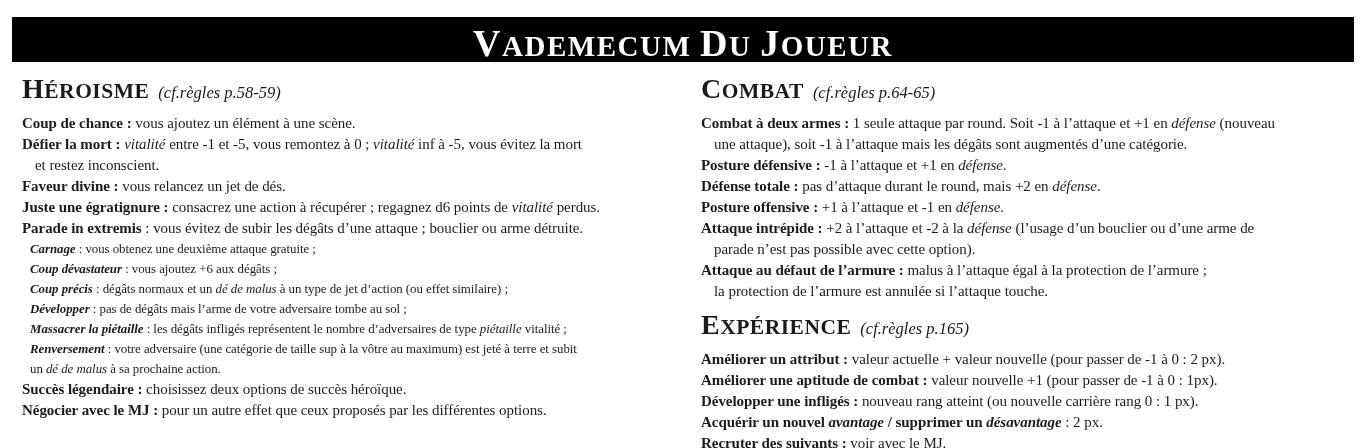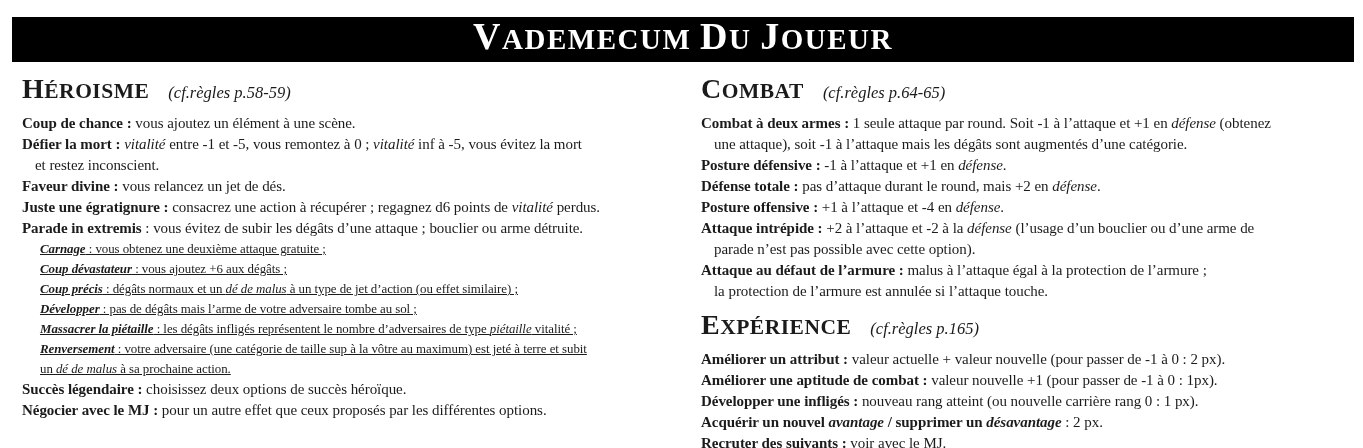--- a/index.html
+++ b/index.html
@@ -13,21 +13,21 @@
     width:1363px;height:448px;
     background:var(--page-bg);
     color:var(--text);
     font-family:"Liberation Serif", serif;
     overflow:hidden;
     position:relative;
   }
   .band{
     position:absolute;left:12px;top:17px;width:1342px;height:45px;
     background:var(--band-bg);
-    display:flex;align-items:flex-start;justify-content:center;
+    display:flex;align-items:flex-end;justify-content:center;
   }
   .band-title{
     color:var(--band-text);
     font-size:29px;font-weight:bold;
     letter-spacing:1.5px;
     line-height:1;
     white-space:nowrap;
     font-family:"Liberation Serif", serif;
   }
   .band-title .cap{font-size:38px;}
@@ -41,32 +41,32 @@
   .section-head{
     margin:0 0 5px 0;
     line-height:30px;
     white-space:nowrap;
   }
   .section-title{
     font-size:21.5px;font-weight:bold;letter-spacing:0.5px;
   }
   .section-title .cap{font-size:28px;}
   .section-ref{
-    font-style:italic;font-size:16.5px;margin-left:19px;font-weight:normal;
+    font-style:italic;font-size:16.5px;margin-left:9px;font-weight:normal;
   }
   .entry{
     margin:0;
     font-size:15px;line-height:21px;
     padding-left:13px;text-indent:-13px;
     letter-spacing:-0.05px;
   }
   .entry.sub{
-    margin-left:18px;
+    margin-left:8px;
     font-size:12.9px;line-height:20px;
-    padding-left:0;text-indent:0;text-decoration:underline;
+    padding-left:0;text-indent:0;
   }
   .b{font-weight:bold;}
   .i{font-style:italic;}
 </style>
 </head>
 <body>
 
 <div class="band">
   <div class="band-title"><span class="cap">V</span>ADEMECUM <span class="cap">D</span>U <span class="cap">J</span>OUEUR</div>
 </div>
@@ -86,24 +86,24 @@
         <p class="entry sub"><span class="b i">Développer</span><span> : pas de dégâts mais l’arme de votre adversaire tombe au sol ;</span></p>
         <p class="entry sub"><span class="b i">Massacrer la piétaille</span><span> : les dégâts infligés représentent le nombre d’adversaires de type </span><span class="i">piétaille</span><span> vitalité ;</span></p>
         <p class="entry sub"><span class="b i">Renversement</span><span> : votre adversaire (une catégorie de taille sup à la vôtre au maximum) est jeté à terre et subit</span><br><span>un </span><span class="i">dé de malus</span><span> à sa prochaine action.</span></p>
         <p class="entry"><span class="b">Succès légendaire :</span><span> choisissez deux options de succès héroïque.</span></p>
         <p class="entry"><span class="b">Négocier avec le MJ :</span><span> pour un autre effet que ceux proposés par les différentes options.</span></p>
       </div>
     </div>
     <div class="col">
       <div class="section">
         <h2 class="section-head"><span class="section-title"><span class="cap">C</span>OMBAT</span><span class="section-ref">(cf.règles p.64-65)</span></h2>
-        <p class="entry"><span class="b">Combat à deux armes :</span><span> 1 seule attaque par round. Soit -1 à l’attaque et +1 en </span><span class="i">défense</span><span> (obtenez</span><br><span>une attaque), soit -1 à l’attaque mais les dégâts sont augmentés d’une catégorie.</span></p>
+        <p class="entry"><span class="b">Combat à deux armes :</span><span> 1 seule attaque par round. Soit -1 à l’attaque et +1 en </span><span class="i">défense</span><span> (nouveau</span><br><span>une attaque), soit -1 à l’attaque mais les dégâts sont augmentés d’une catégorie.</span></p>
         <p class="entry"><span class="b">Posture défensive :</span><span> -1 à l’attaque et +1 en </span><span class="i">défense</span><span>.</span></p>
         <p class="entry"><span class="b">Défense totale :</span><span> pas d’attaque durant le round, mais +2 en </span><span class="i">défense</span><span>.</span></p>
-        <p class="entry"><span class="b">Posture offensive :</span><span> +1 à l’attaque et -4 en </span><span class="i">défense</span><span>.</span></p>
+        <p class="entry"><span class="b">Posture offensive :</span><span> +1 à l’attaque et -1 en </span><span class="i">défense</span><span>.</span></p>
         <p class="entry"><span class="b">Attaque intrépide :</span><span> +2 à l’attaque et -2 à la </span><span class="i">défense</span><span> (l’usage d’un bouclier ou d’une arme de</span><br><span>parade n’est pas possible avec cette option).</span></p>
         <p class="entry"><span class="b">Attaque au défaut de l’armure :</span><span> malus à l’attaque égal à la protection de l’armure ;</span><br><span>la protection de l’armure est annulée si l’attaque touche.</span></p>
       </div>
       <div class="section">
         <h2 class="section-head"><span class="section-title"><span class="cap">E</span>XPÉRIENCE</span><span class="section-ref">(cf.règles p.165)</span></h2>
         <p class="entry"><span class="b">Améliorer un attribut :</span><span> valeur actuelle + valeur nouvelle (pour passer de -1 à 0 : 2 px).</span></p>
         <p class="entry"><span class="b">Améliorer une aptitude de combat :</span><span> valeur nouvelle +1 (pour passer de -1 à 0 : 1px).</span></p>
         <p class="entry"><span class="b">Développer une infligés :</span><span> nouveau rang atteint (ou nouvelle carrière rang 0 : 1 px).</span></p>
         <p class="entry"><span class="b">Acquérir un nouvel </span><span class="b i">avantage</span><span class="b"> / </span><span class="b">supprimer un </span><span class="b i">désavantage</span><span> : 2 px.</span></p>
         <p class="entry"><span class="b">Recruter des suivants :</span><span> voir avec le MJ.</span></p>

